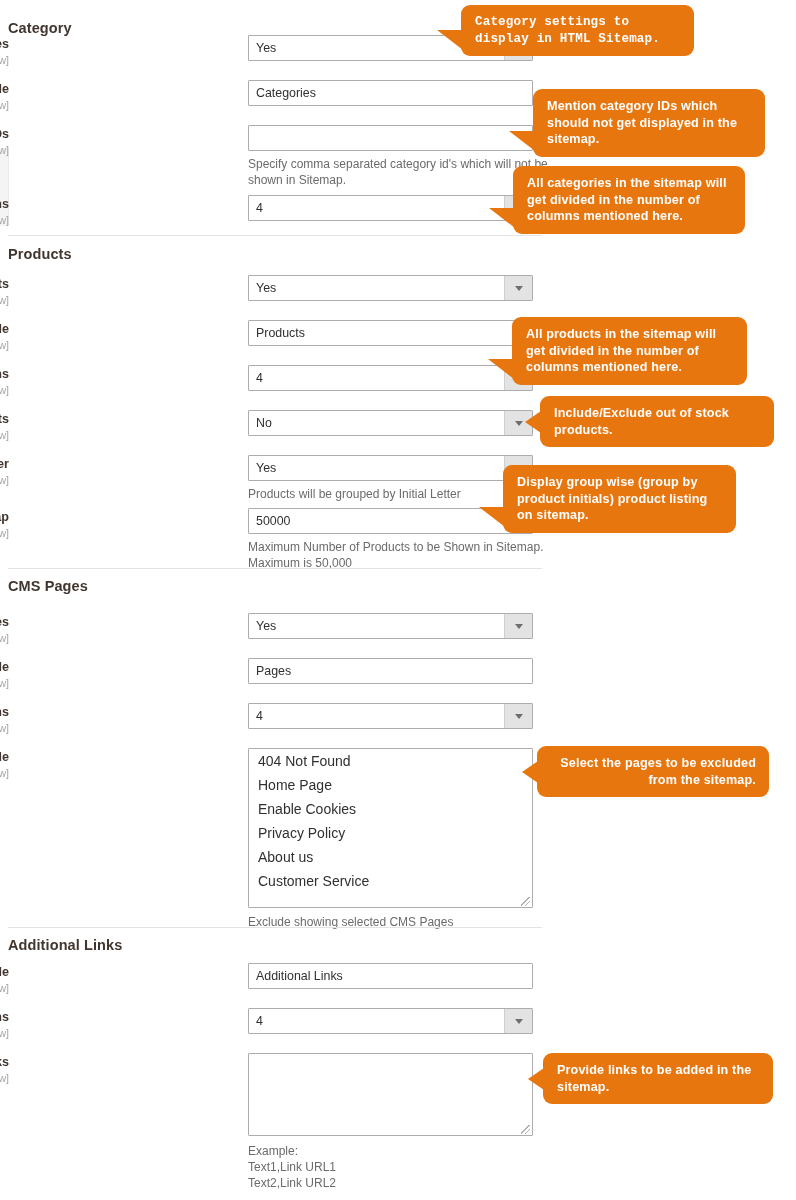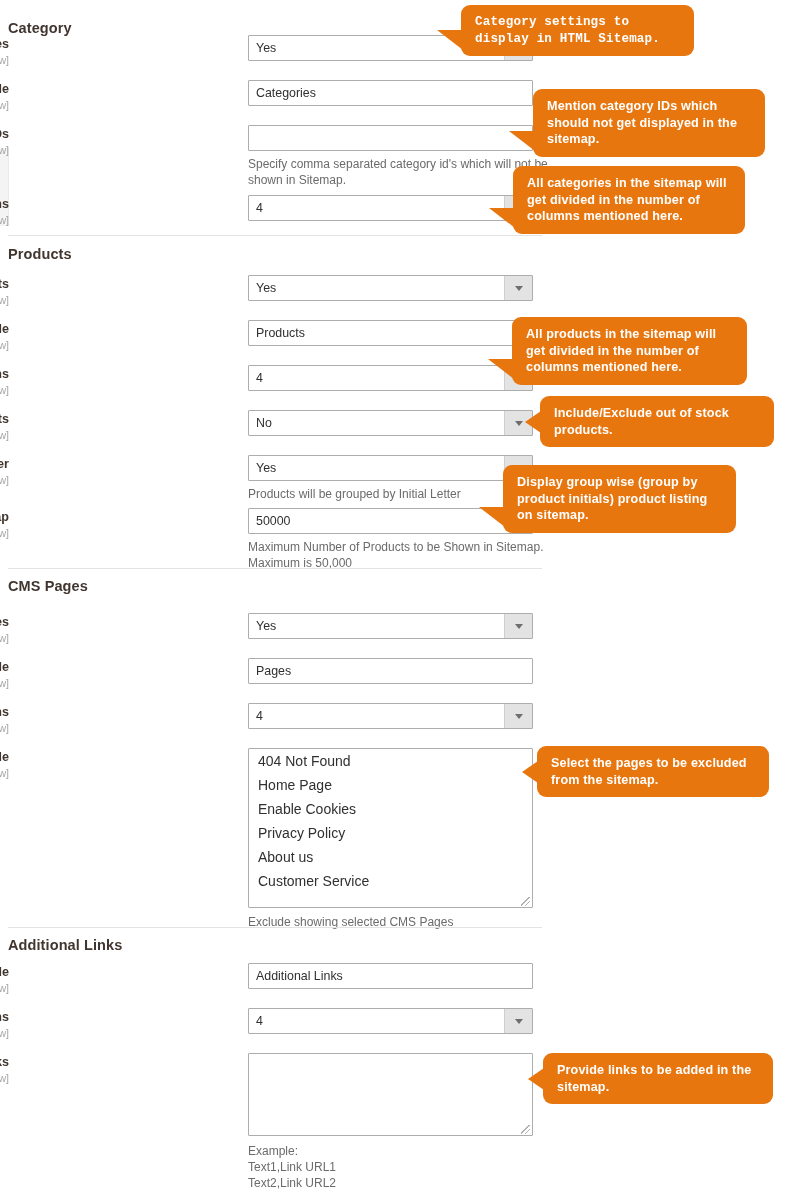--- a/index.html
+++ b/index.html
@@ -427,21 +427,21 @@
   <div class="callout" style="left:540px;top:396px;width:234px;">
     <span class="tail tail-l"></span>
     <span>Include/Exclude out of stock products.</span>
   </div>
 
   <div class="callout" style="left:503px;top:465px;width:233px;">
     <span class="tail tail-dl"></span>
     <span>Display group wise (group by product initials) product listing on sitemap.</span>
   </div>
 
-  <div class="callout" style="left:537px;top:746px;width:232px;">
+  <div class="callout" style="left:537px;top:746px;width:232px;text-align:right;">
     <span class="tail tail-l"></span>
     <span>Select the pages to be excluded from the sitemap.</span>
   </div>
 
   <div class="callout" style="left:543px;top:1053px;width:230px;">
     <span class="tail tail-l"></span>
     <span>Provide links to be added in the sitemap.</span>
   </div>
 
 </div>

